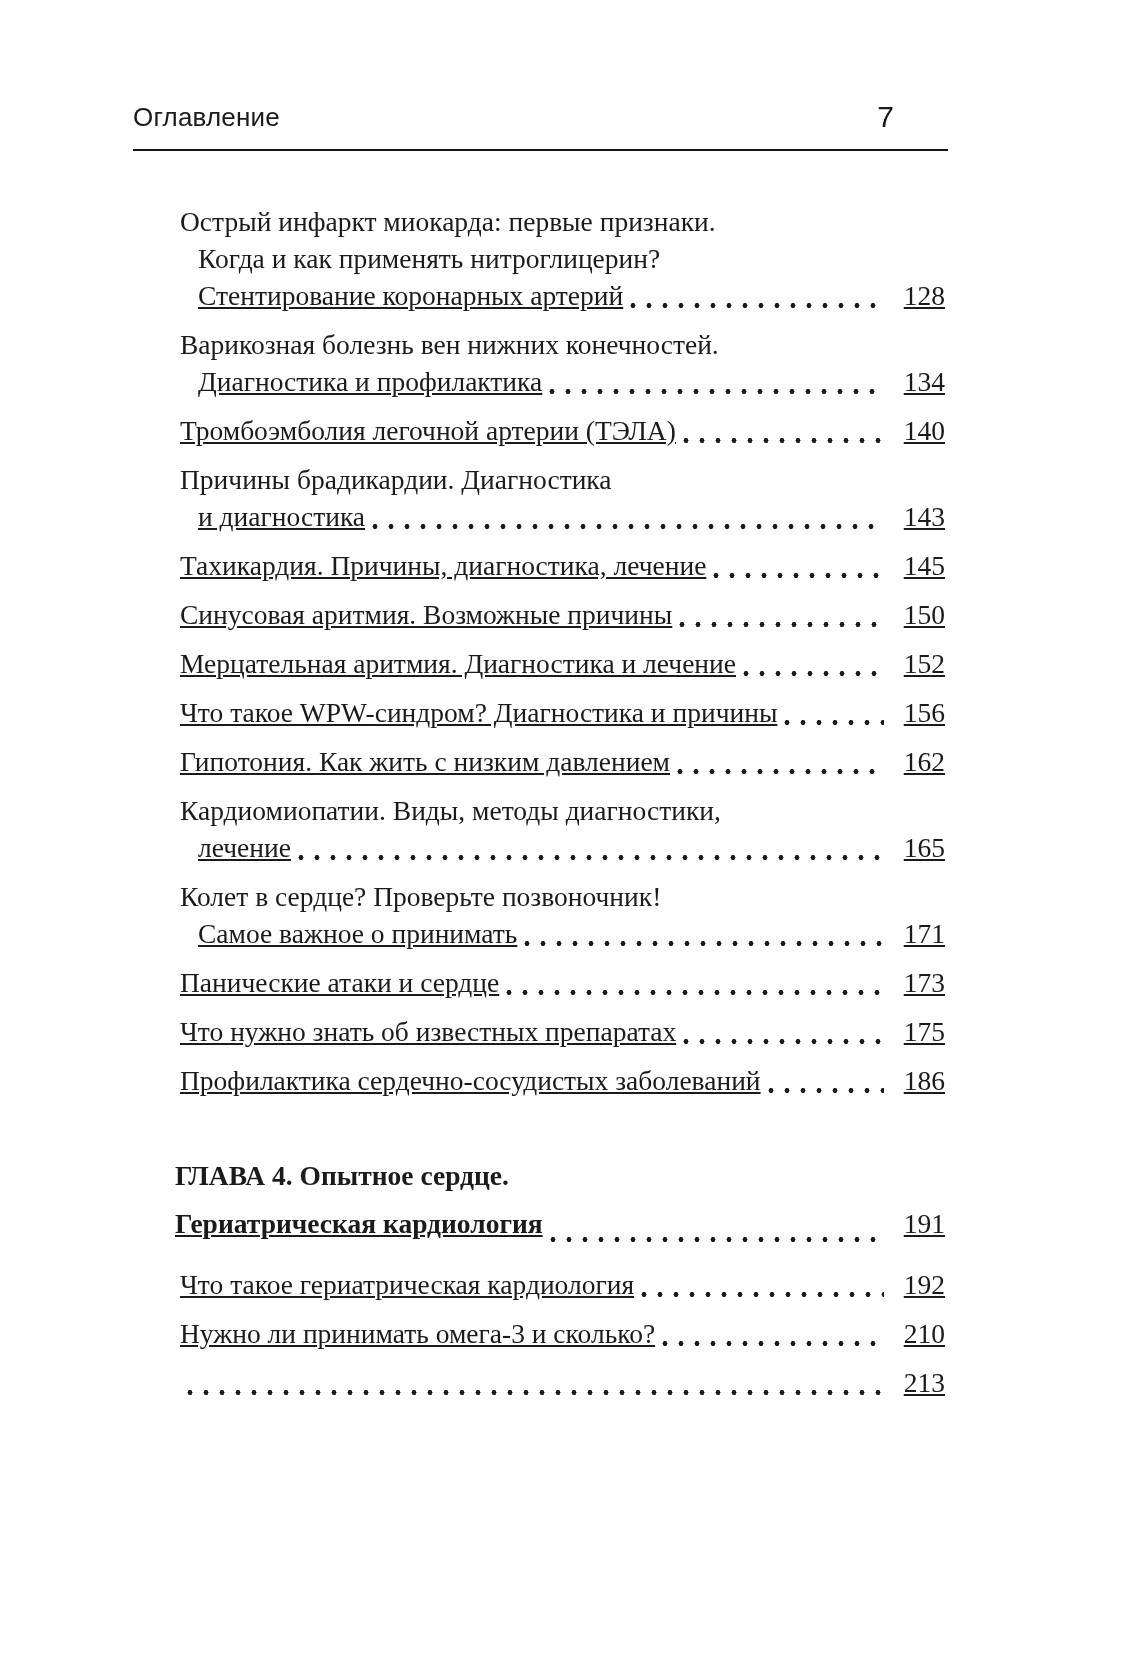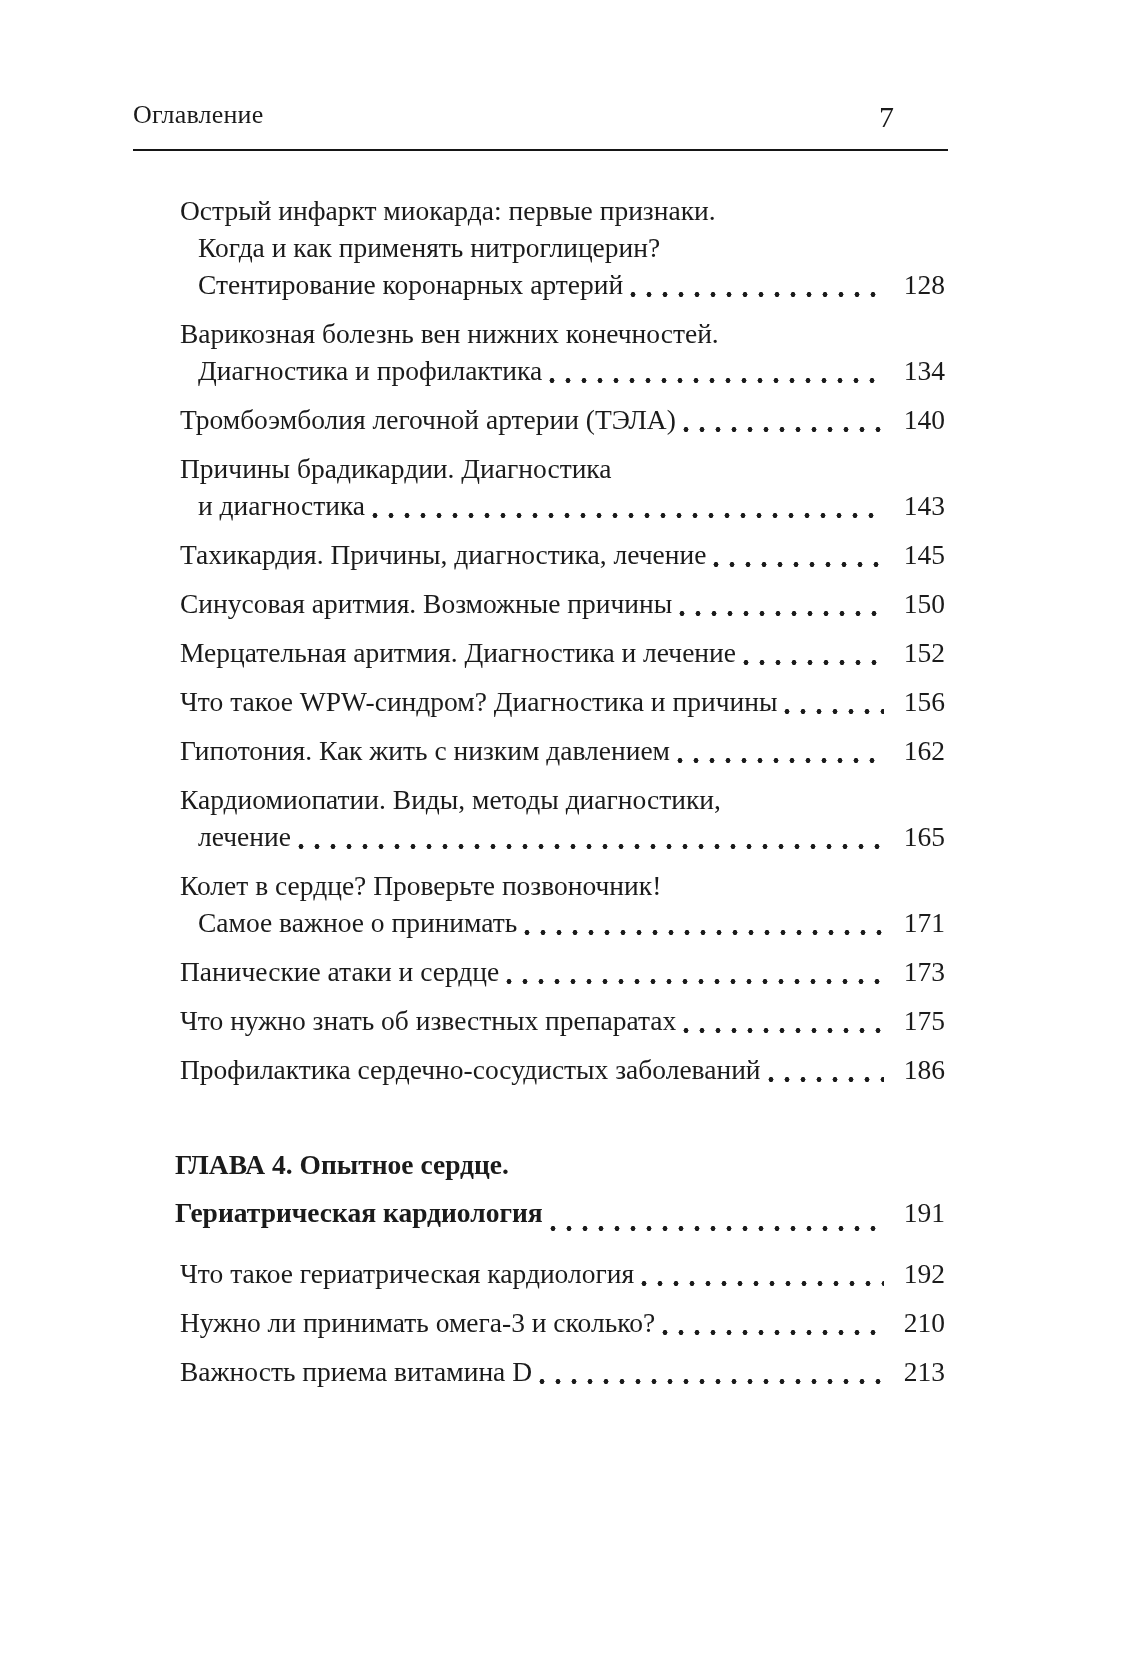--- a/index.html
+++ b/index.html
@@ -20,61 +20,62 @@
     inset: 0;
     background: #ffffff;
   }
   .header-row {
     position: absolute;
     left: 133px;
     right: 180px;
     top: 100px;
     display: flex;
     justify-content: space-between;
-    align-items: flex-start;
-    font-family: Liberation Serif, serif;
+    align-items: center;
+    font-family: Liberation Sans, sans-serif;
   }
   .header-title {
     font-size: 26px;
     letter-spacing: 0.2px;
   }
   .header-pagenum {
     font-size: 30px;
     padding-right: 52px;
   }
   .rule {
     position: absolute;
     left: 133px;
     right: 178px;
     top: 149px;
     border-top: 2px solid #161616;
   }
   .toc {
     position: absolute;
     left: 133px;
     right: 181px;
-    top: 192px;
+    top: 203px;
   }
   .entry {
     font-size: 27.5px;
     line-height: 37px;
     margin-bottom: 12px;
   }
   .entry.item .line { padding-left: 47px; }
   .entry.item .line.cont { padding-left: 65px; }
   .entry.chapter {
     font-weight: bold;
     line-height: 48px;
     margin-top: 53px;
     margin-bottom: 18px;
     margin-left: 42px;
   }
   .line.last {
     display: flex;
     align-items: flex-start;
+    text-decoration: underline;
   }
   .line .text { white-space: nowrap; }
   .leader {
     flex: 1 1 auto;
     align-self: flex-end;
     height: 7px;
     margin: 0 9px 5px 7px;
     background-image: radial-gradient(circle at 3px 3.5px, #1b1b1b 2.3px, transparent 2.7px);
     background-size: 16px 7px;
     background-repeat: repeat-x;
@@ -220,19 +221,18 @@
       </div>
       <div class="entry item">
         <div class="line last">
           <span class="text">Нужно ли принимать омега-3 и сколько?</span>
           <span class="leader"></span>
           <span class="pagenum">210</span>
         </div>
       </div>
       <div class="entry item">
         <div class="line last">
-          <span class="text">Важность приема витамина D</span>
           <span class="leader"></span>
           <span class="pagenum">213</span>
         </div>
       </div>
     </div>
 </div>
 
 </body></html>

